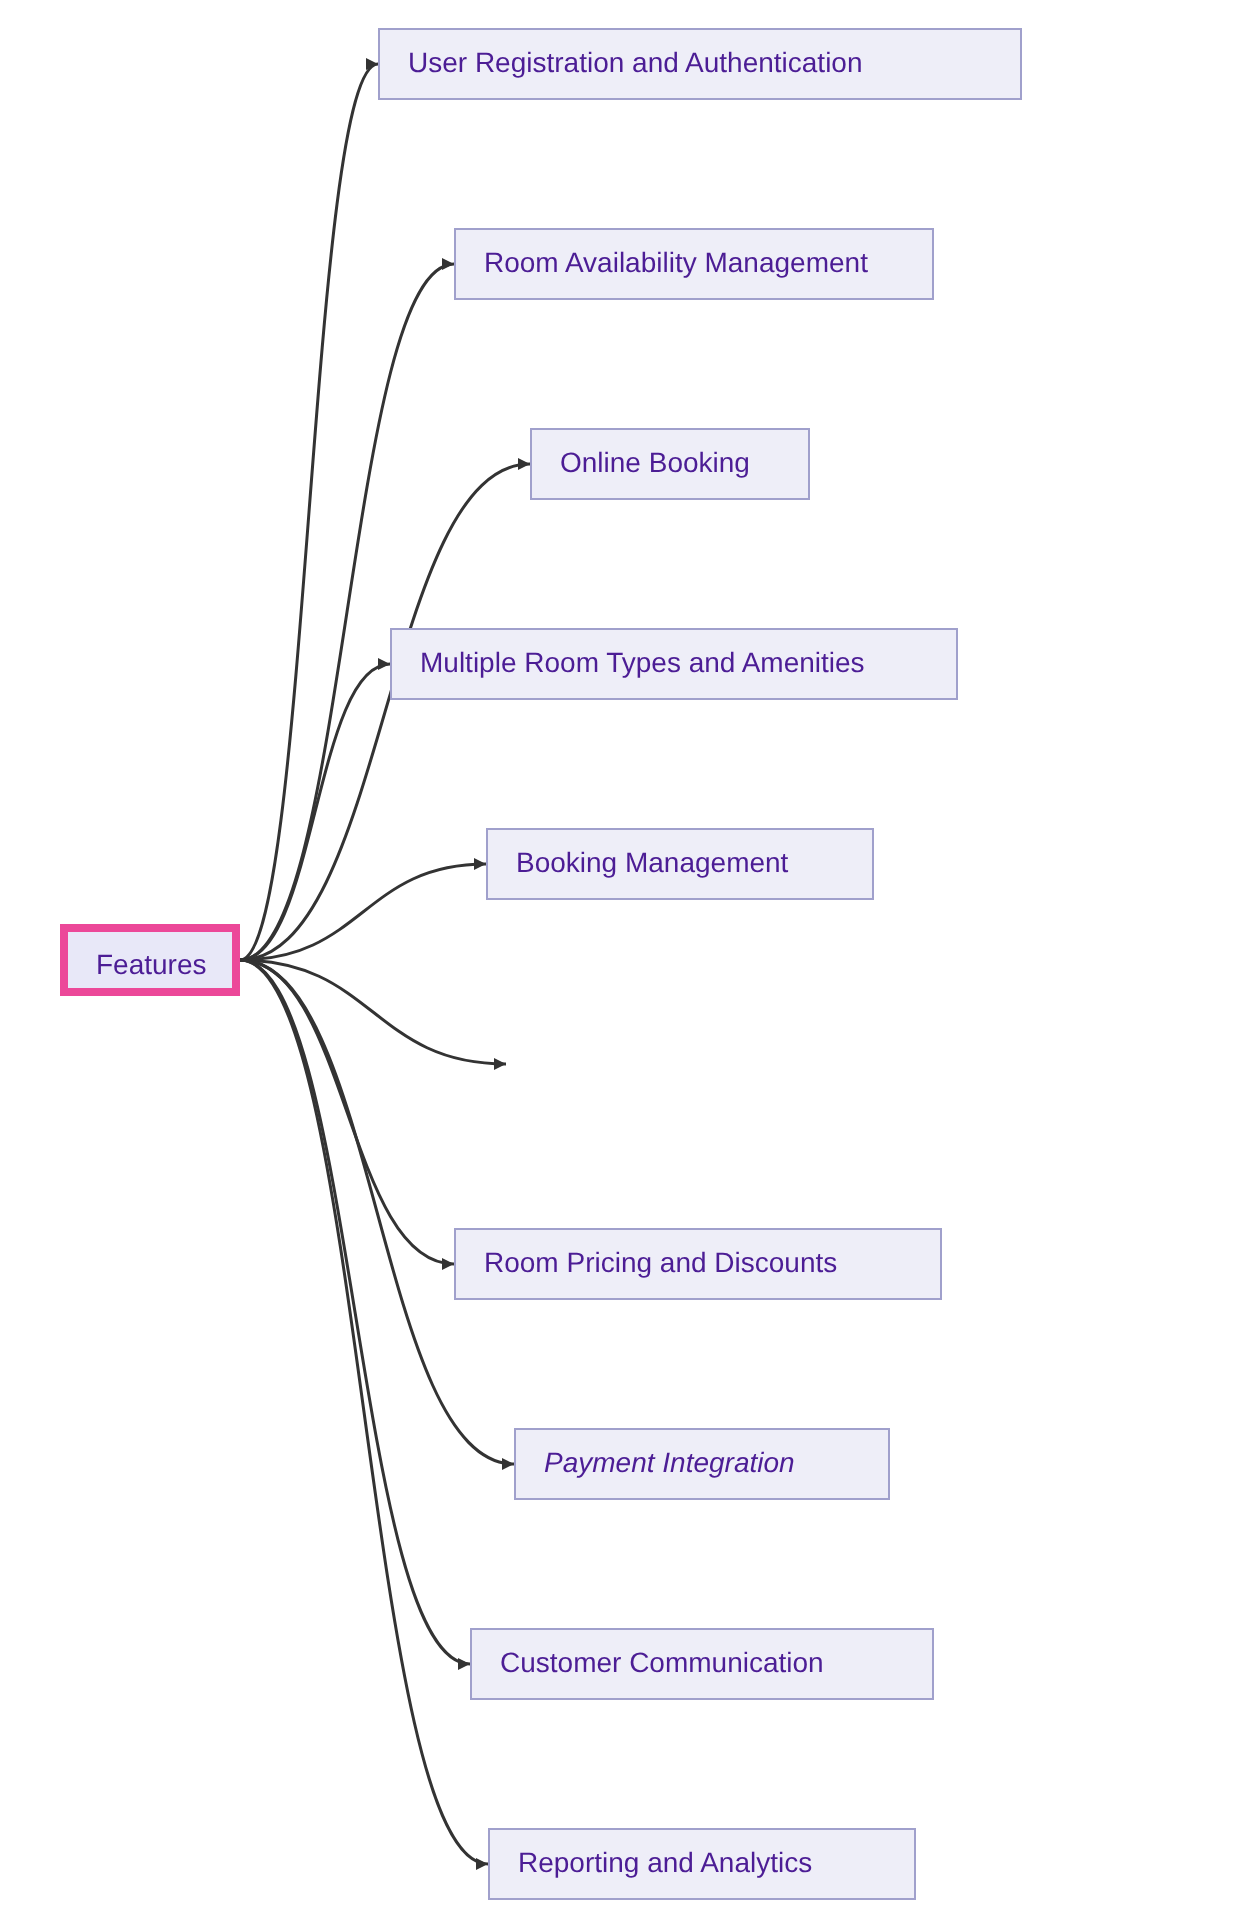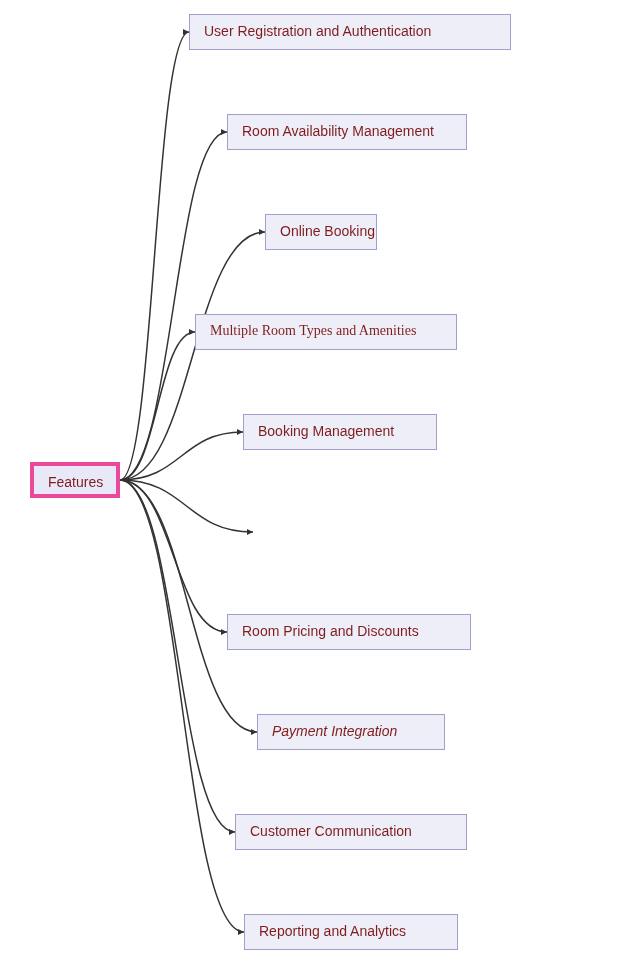--- a/index.html
+++ b/index.html
@@ -23,21 +23,21 @@
       width: 619px;
       height: 961px;
       pointer-events: none;
     }
     .node {
       position: absolute;
       background: #e8e8f8;
       border: 1px solid #9090c0;
       padding: 8px 14px;
       font-size: 14px;
-      color: #7f1d1d;
+      color: #4c1d95;
       white-space: nowrap;
     }
     .node.root {
       background: #e8e8f8;
       border: 4px solid #ec4899;
     }
     .node.child {
       background: #eeeef8;
       border: 1px solid #a0a0cc;
     }
@@ -68,20 +68,20 @@
       <path d="M 120 480 C 182 480, 182 932, 244 932" fill="none" stroke="#333" stroke-width="1.5"></path>
       <polygon points="244,932 238,935 238,929" fill="#333"></polygon>
     </svg>
 
   <div class="node root" id="root-node" style="left:30px; top:462px; width:90px; height:36px;">
     <span>Features</span>
   </div>
 
 <div class="node child" style="left: 189px; top: 14px; width: 322px; height: 36px;"><span>User Registration and Authentication</span></div>
     <div class="node child" style="left: 227px; top: 114px; width: 240px; height: 36px;"><span>Room Availability Management</span></div>
-    <div class="node child" style="left: 265px; top: 214px; width: 112px; height: 36px;"><span>Online Booking</span></div>
-    <div class="node child" style="left: 195px; top: 314px; width: 262px; height: 36px; font-family: Liberation Serif, serif;"><span>Multiple Room Types and Amenities</span></div>
+    <div class="node child" style="left: 265px; top: 214px; width: 140px; height: 36px;"><span>Online Booking</span></div>
+    <div class="node child" style="left: 195px; top: 314px; width: 284px; height: 36px;"><span>Multiple Room Types and Amenities</span></div>
     <div class="node child" style="left: 243px; top: 414px; width: 194px; height: 36px;"><span>Booking Management</span></div>
     <div class="node child" style="left: 227px; top: 614px; width: 244px; height: 36px;"><span>Room Pricing and Discounts</span></div>
     <div class="node child" style="left: 257px; top: 714px; width: 188px; height: 36px; font-style: italic;"><span>Payment Integration</span></div>
     <div class="node child" style="left: 235px; top: 814px; width: 232px; height: 36px;"><span>Customer Communication</span></div>
     <div class="node child" style="left: 244px; top: 914px; width: 214px; height: 36px;"><span>Reporting and Analytics</span></div>
   </div>
 
 </body></html>

